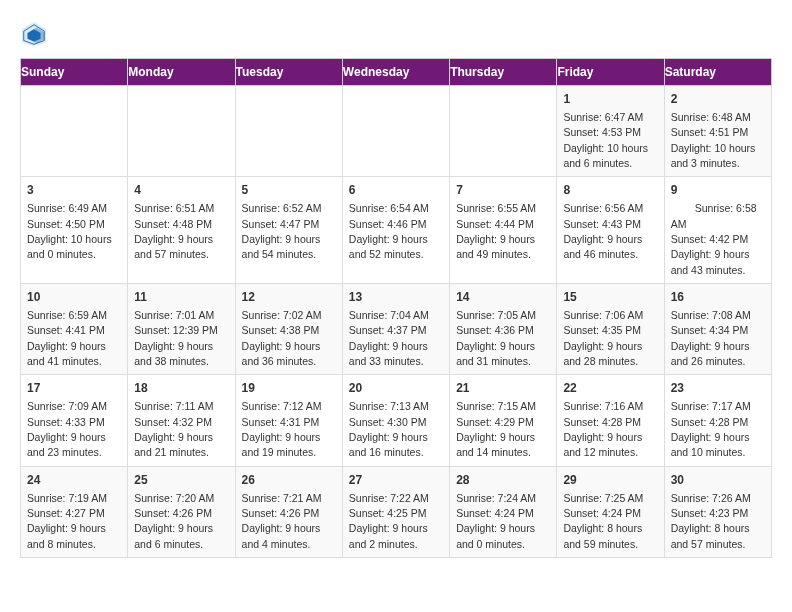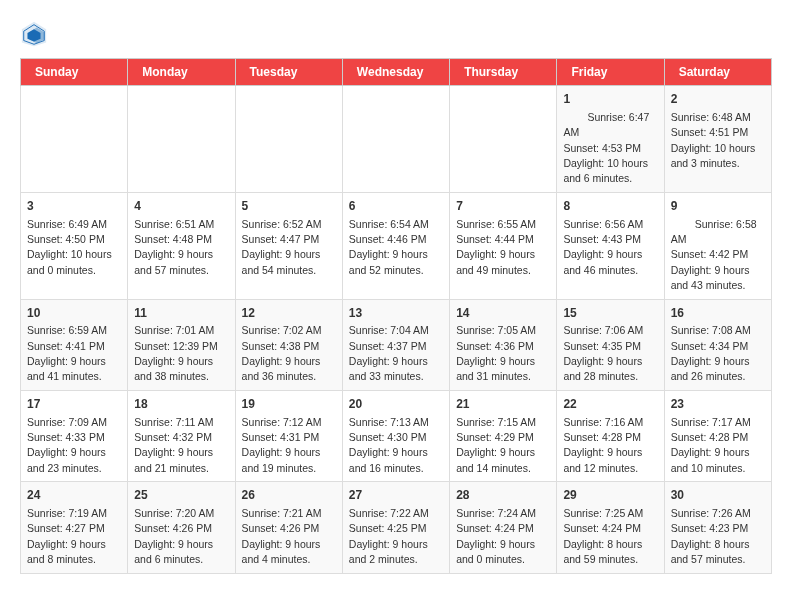--- a/index.html
+++ b/index.html
@@ -52,24 +52,24 @@
       font-size: 16px;
       font-weight: normal;
       color: #444;
     }
     table {
       width: 100%;
       border-collapse: collapse;
       font-size: 11px;
     }
     thead tr th {
-      background-color: #ef4444;
+      background-color: #701a75;
       color: #fff;
       text-align: left;
-      padding: 6px 14px;
+      padding: 6px 0;
       font-size: 12px;
       font-weight: bold;
       border: 1px solid #ccc;
     }
     tbody tr td {
       vertical-align: top;
       padding: 5px 6px;
       border: 1px solid #ddd;
       width: calc(100% / 7);
       height: 80px;
@@ -130,21 +130,21 @@
         <th>Saturday</th>
       </tr>
   </thead>
   <tbody id="calendar-body">
   <tr>
         <td class="empty-cell"></td>
         <td class="empty-cell"></td>
         <td class="empty-cell"></td>
         <td class="empty-cell"></td>
         <td class="empty-cell"></td>
-        <td><span class="day-num">1</span><span class="day-info" style="white-space: pre-line; margin-left: 24px;">Sunrise: 6:47 AM
+        <td><span class="day-num">1</span><span class="day-info" style="white-space: pre-line;">Sunrise: 6:47 AM
 Sunset: 4:53 PM
 Daylight: 10 hours and 6 minutes.</span></td>
         <td><span class="day-num">2</span><span class="day-info" style="white-space: pre-line;">Sunrise: 6:48 AM
 Sunset: 4:51 PM
 Daylight: 10 hours and 3 minutes.</span></td>
       </tr>
       <tr>
         <td><span class="day-num">3</span><span class="day-info" style="white-space: pre-line;">Sunrise: 6:49 AM
 Sunset: 4:50 PM
 Daylight: 10 hours and 0 minutes.</span></td>

